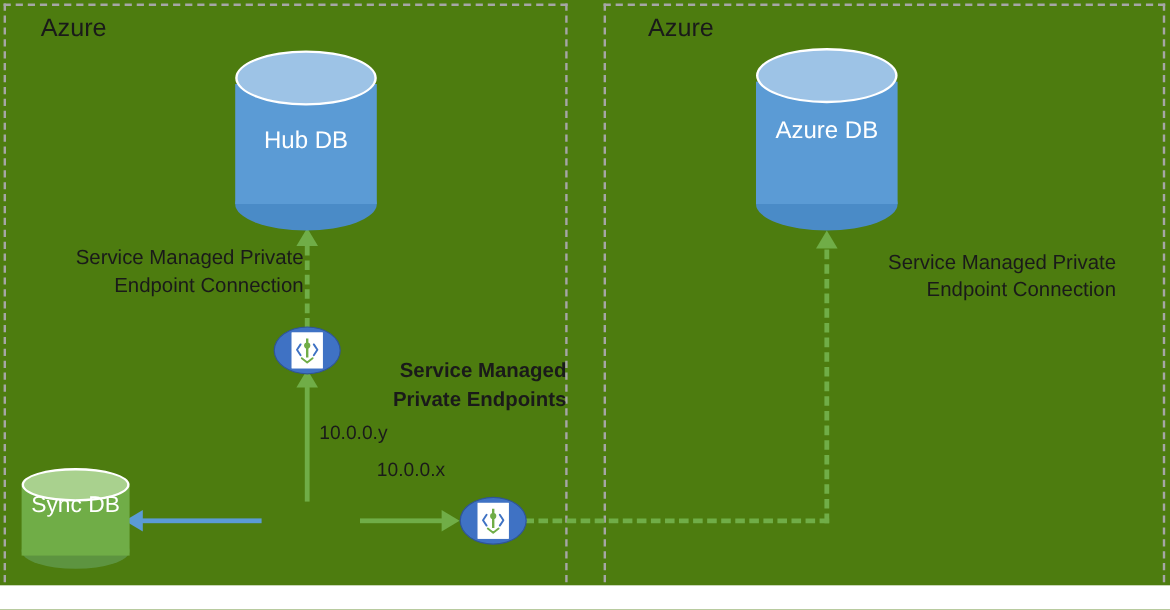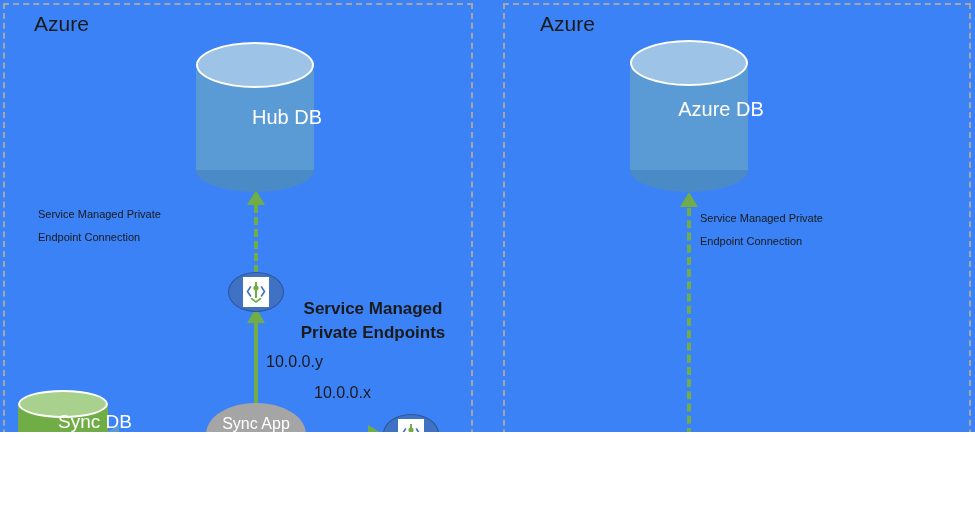--- a/index.html
+++ b/index.html
@@ -7,22 +7,22 @@
     margin: 0;
     padding: 0;
     background: #ffffff;
   }
   body {
     font-family: "Liberation Sans", sans-serif;
   }
   #diagram {
     position: relative;
     width: 975px;
-    height: 432px;
-    background: #3b82f6;
+    height: 488px;
+    background: #4d7c0f;
     overflow: hidden;
   }
   .zone {
     position: absolute;
     border: 2px dashed #a6a6a6;
     box-sizing: border-box;
     background: transparent;
   }
   #zone-left  { left: 3px;   top: 3px; width: 470px; height: 502px; }
   #zone-right { left: 503px; top: 3px; width: 468px; height: 502px; }
@@ -64,21 +64,20 @@
   .cyl-label {
     position: absolute;
     left: 0;
     width: 100%;
     text-align: center;
     color: #ffffff;
     font-size: 20px;
     line-height: 26px;
     font-family: "Liberation Sans", sans-serif;
     pointer-events: none;
-    margin-left: 32px;
   }
 
   
   #hub-db { left: 196px; top: 42px; width: 118px; height: 152px; }
   #hub-db .cyl-bottom { top: 106px;  height: 44px; background: #4a8bc7; }
   #hub-db .cyl-body   { top: 28px;   height: 100px; background: #5b9bd5; }
   #hub-db .cyl-top    { top: 0px;    height: 46px;  background: #9dc3e6; }
   #hub-db .cyl-label  { top: 62px; }
 
   
@@ -178,34 +177,35 @@
     width: 0;
     height: 0;
     border-top: 9px solid transparent;
     border-bottom: 9px solid transparent;
     border-right: 15px solid #5b9bd5;
   }
 
   
   .annot {
     position: absolute;
-    font-size: 11px;
+    font-size: 17px;
     line-height: 23px;
     color: #1a1a1a;
     font-family: "Liberation Sans", sans-serif;
     white-space: pre-line;
+    text-align: right;
   }
   .annot-bold {
     font-weight: bold;
     font-size: 17px;
     line-height: 24px;
   }
   #annot-hub-conn    { left: 38px;  top: 203px; width: 215px; }
   #annot-member-conn { left: 700px; top: 207px; width: 230px; }
-  #annot-smpe        { left: 284px; top: 297px; width: 178px; text-align: center; }
+  #annot-smpe        { left: 294px; top: 297px; width: 178px; text-align: right; }
   #label-ip-y        { left: 266px; top: 353px; }
   #label-ip-x        { left: 314px; top: 384px; }
   .ip-label {
     position: absolute;
     font-size: 16px;
     color: #1a1a1a;
     font-family: "Liberation Sans", sans-serif;
     white-space: nowrap;
   }
 </style>
@@ -252,24 +252,20 @@
   </div>
 
   <div class="cylinder" id="sync-db">
     <div class="cyl-bottom"></div>
     <div class="cyl-body"></div>
     <div class="cyl-top"></div>
     <div class="cyl-label">Sync
 DB</div>
   </div>
 
-  <div id="sync-app">
-    <div class="node-label">Sync
-App</div>
-  </div>
 
   <div class="pe-node" id="pe-hub">
     <span class="pe-glyph">
       <svg viewBox="0 0 26 30" width="26" height="30" xmlns="http://www.w3.org/2000/svg">
         <rect x="0" y="0" width="26" height="30" fill="#ffffff"></rect>
         <line x1="13" y1="5" x2="13" y2="21" stroke="#70ad47" stroke-width="2"></line>
         <circle cx="13" cy="11" r="2.6" fill="#70ad47"></circle>
         <path d="M7.5 10 L4.5 14.5 L7.5 19" fill="none" stroke="#3f72c4" stroke-width="1.6" stroke-linecap="round" stroke-linejoin="round"></path>
         <path d="M18.5 10 L21.5 14.5 L18.5 19" fill="none" stroke="#3f72c4" stroke-width="1.6" stroke-linecap="round" stroke-linejoin="round"></path>
         <path d="M8.5 21.5 L13 25 L17.5 21.5" fill="none" stroke="#70ad47" stroke-width="1.6" stroke-linecap="round" stroke-linejoin="round"></path>

